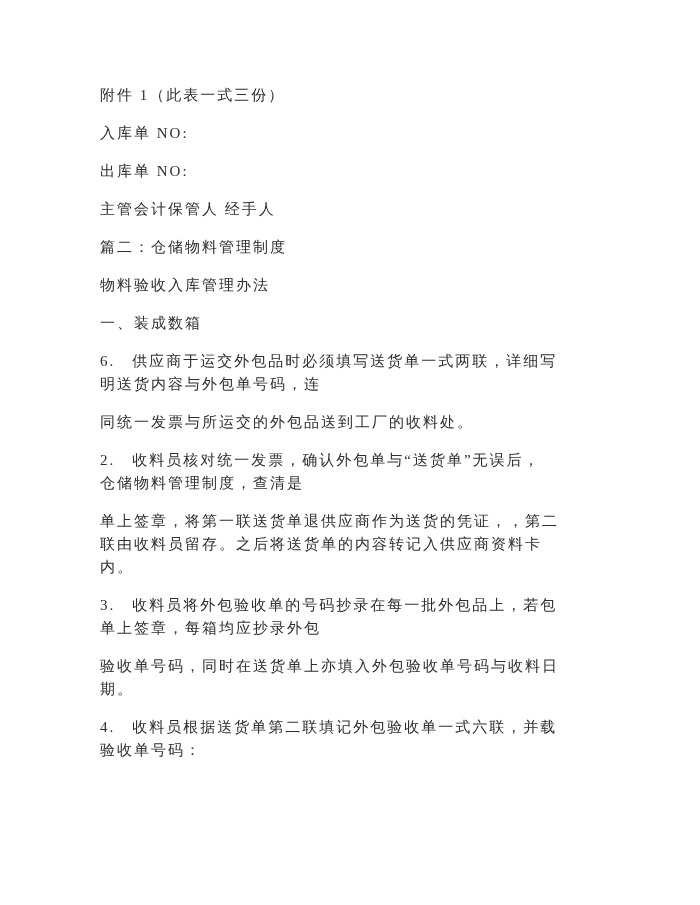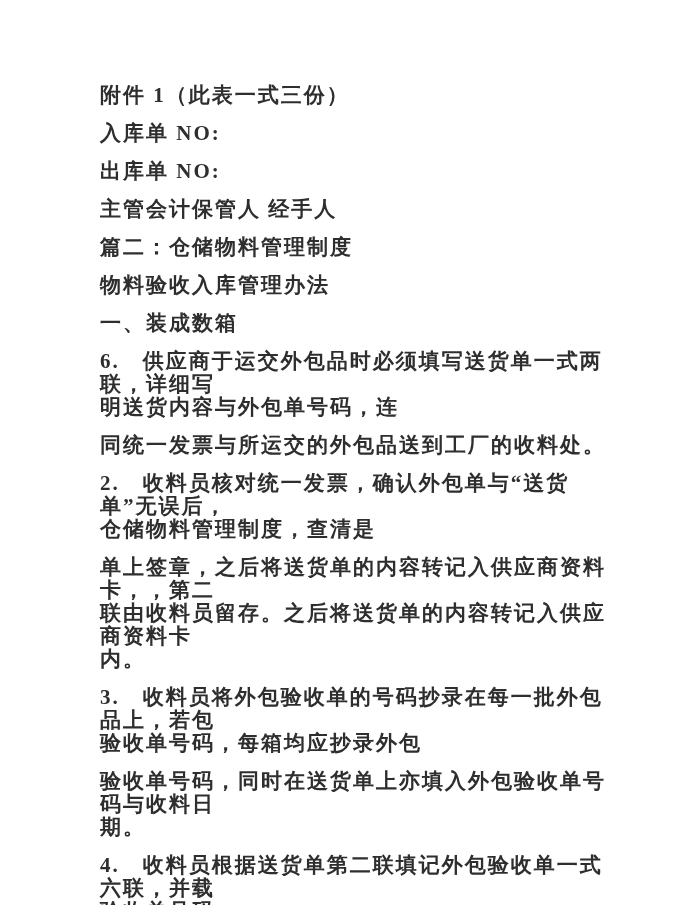--- a/index.html
+++ b/index.html
@@ -18,25 +18,24 @@
     width: 700px;
     height: 905px;
     background: #ffffff;
     padding: 84px 80px 0 100px;
   }
   .doc-body {
     color: #2e2e2e;
   }
   .para {
     margin: 0 8px 15px 0;
-    font-size: 21px;
+    font-size: 15px;
     line-height: 23px;
     letter-spacing: 2px;
     white-space: pre-wrap;
-    font-weight: bold;
   }
   .line {
     min-height: 23px;
   }
 </style>
 </head>
 <body>
 
 <div class="page">
   <div class="doc-body" style="color: rgb(46, 46, 46);">
@@ -44,18 +43,18 @@
   <div class="para"><div class="line">附件 1（此表一式三份）</div></div>
       <div class="para"><div class="line">入库单 NO:</div></div>
       <div class="para"><div class="line">出库单 NO:</div></div>
       <div class="para"><div class="line">主管会计保管人 经手人</div></div>
       <div class="para"><div class="line">篇二：仓储物料管理制度</div></div>
       <div class="para"><div class="line">物料验收入库管理办法</div></div>
       <div class="para"><div class="line">一、装成数箱</div></div>
       <div class="para"><div class="line">6.　供应商于运交外包品时必须填写送货单一式两联，详细写</div><div class="line">明送货内容与外包单号码，连</div></div>
       <div class="para"><div class="line">同统一发票与所运交的外包品送到工厂的收料处。</div></div>
       <div class="para"><div class="line">2.　收料员核对统一发票，确认外包单与“送货单”无误后，</div><div class="line">仓储物料管理制度，查清是</div></div>
-      <div class="para"><div class="line">单上签章，之后将送货单的内容转记入供应商资料卡，，第二</div><div class="line">联由收料员留存。之后将送货单的内容转记入供应商资料卡</div><div class="line">内。</div></div>
-      <div class="para"><div class="line">3.　收料员将外包验收单的号码抄录在每一批外包品上，若包</div><div class="line">验收单号码，每箱均应抄录外包</div></div>
+      <div class="para"><div class="line">单上签章，将第一联送货单退供应商作为送货的凭证，，第二</div><div class="line">联由收料员留存。之后将送货单的内容转记入供应商资料卡</div><div class="line">内。</div></div>
+      <div class="para"><div class="line">3.　收料员将外包验收单的号码抄录在每一批外包品上，若包</div><div class="line">单上签章，每箱均应抄录外包</div></div>
       <div class="para"><div class="line">验收单号码，同时在送货单上亦填入外包验收单号码与收料日</div><div class="line">期。</div></div>
       <div class="para"><div class="line">4.　收料员根据送货单第二联填记外包验收单一式六联，并载</div><div class="line">验收单号码：</div></div>
     </div>
 </div>
 
 </body></html>

